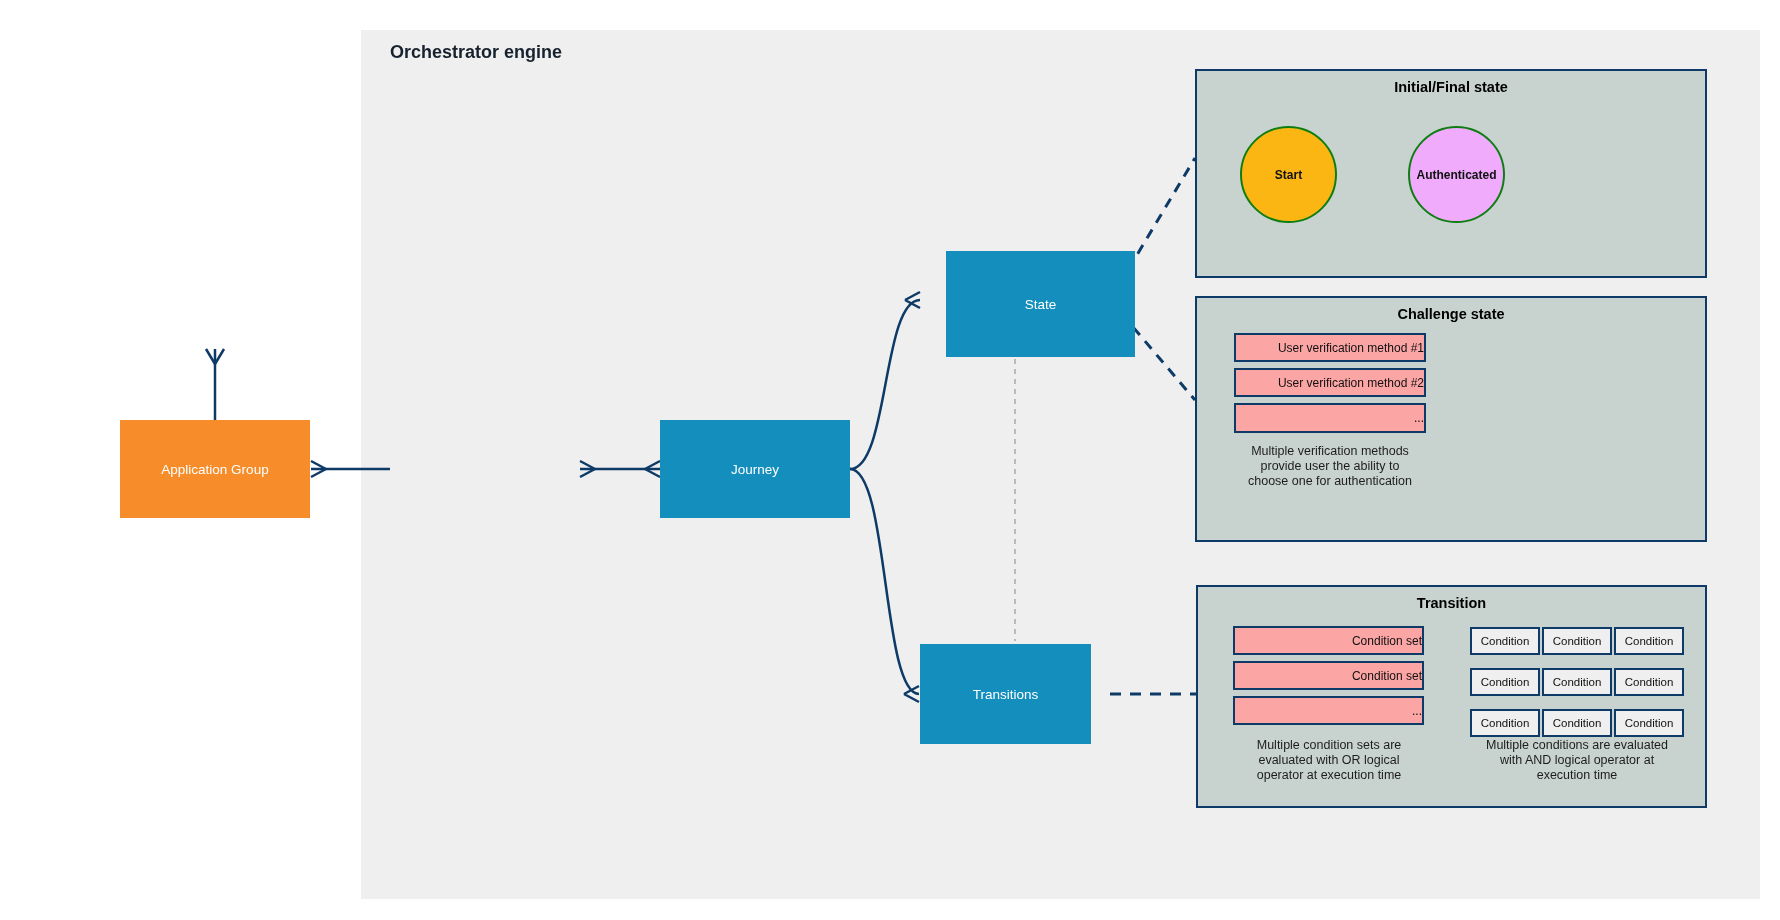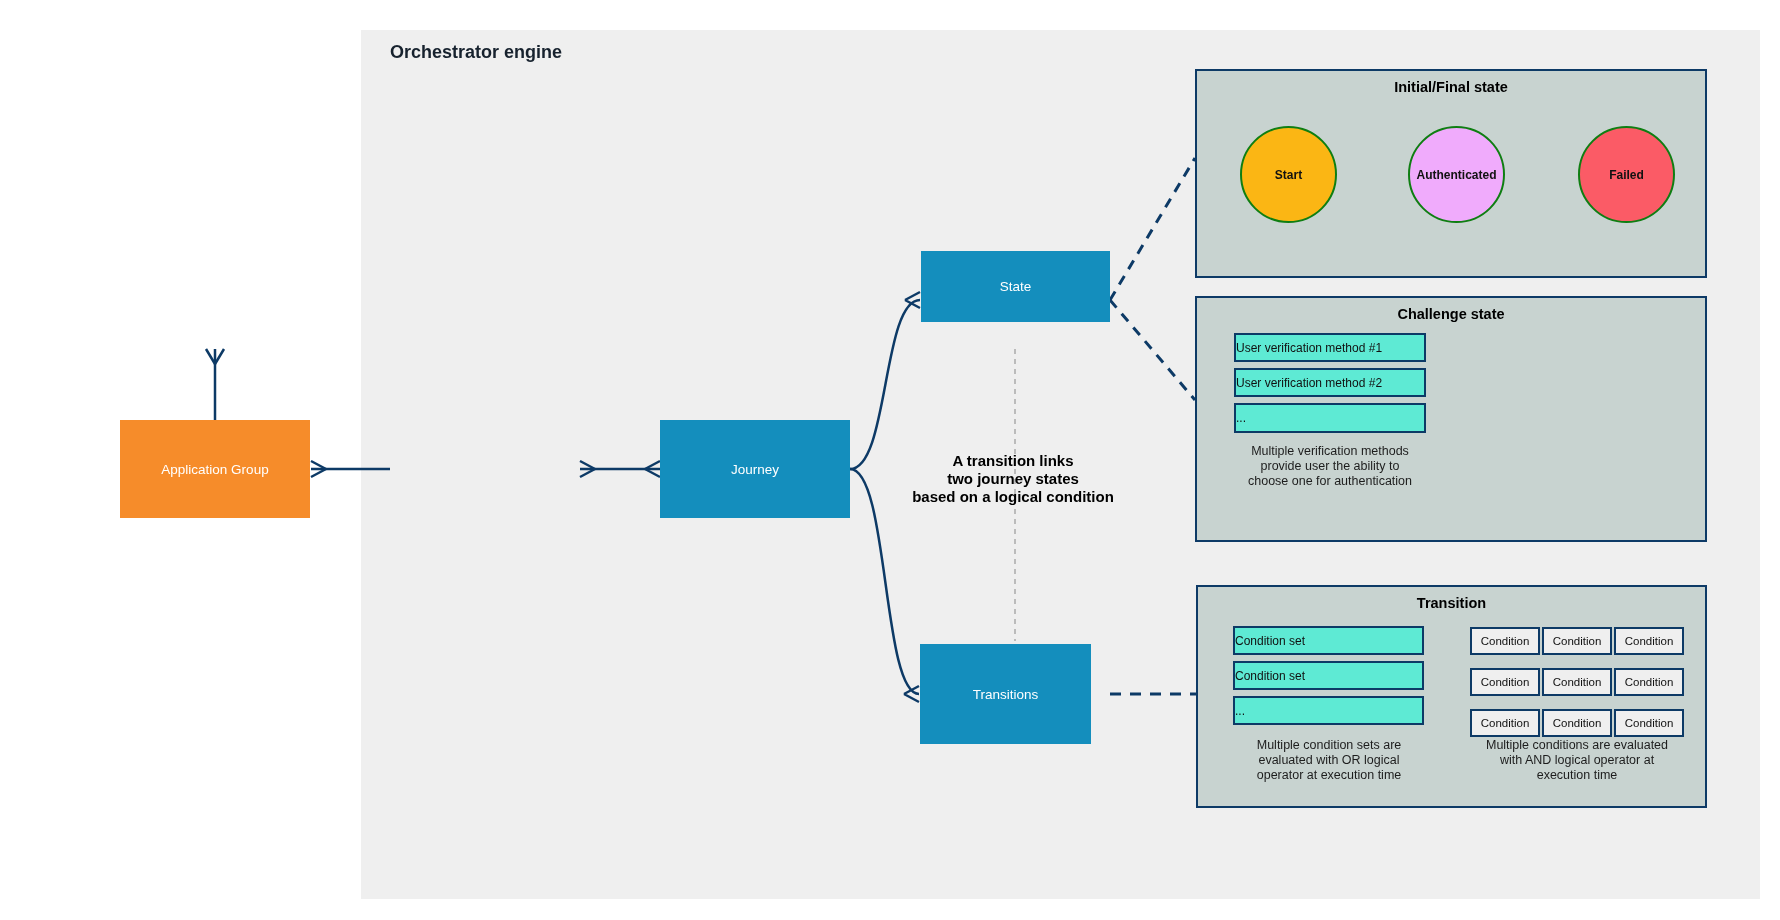--- a/index.html
+++ b/index.html
@@ -17,22 +17,22 @@
   .panel{position:absolute;background:#c8d3d0;border:2.5px solid #0d3a66;box-sizing:border-box;}
   .panel-title{position:absolute;left:0;right:0;top:8px;text-align:center;font-size:14.5px;font-weight:bold;color:#000000;}
 
   .circle{position:absolute;width:97px;height:97px;border-radius:50%;border:2.5px solid #0f7e12;
           box-sizing:border-box;display:flex;align-items:center;justify-content:center;
           font-size:12px;font-weight:bold;color:#111111;}
   .c-start{background:#fbb614;}
   .c-auth{background:#f0abfc;}
   .c-failed{background:#fb5b66;}
 
-  .inner-box{position:absolute;background:#5eead4;border:2px solid #0d3a66;box-sizing:border-box;
-             display:flex;align-items:center;justify-content:flex-start;font-size:12px;color:#111111;}
+  .inner-box{position:absolute;background:#fca5a5;border:2px solid #0d3a66;box-sizing:border-box;
+             display:flex;align-items:center;justify-content:flex-end;font-size:12px;color:#111111;}
   .caption{position:absolute;text-align:center;font-size:12.5px;line-height:15px;color:#1d1d1d;}
 
   .cond-cell{background:#efefef;border:2px solid #0d3a66;box-sizing:border-box;
              display:flex;align-items:center;justify-content:center;font-size:11.5px;color:#111111;}
   .cond-grid{position:absolute;left:272px;top:40px;display:grid;
              grid-template-columns:70px 70px 70px;grid-auto-rows:28px;gap:13px 2px;}
 
   .annotation{position:absolute;left:863px;top:452px;width:300px;text-align:center;
               font-size:15px;font-weight:bold;color:#000000;line-height:18px;}
 </style>
@@ -70,43 +70,35 @@
 
     <line x1="1015" y1="349" x2="1015" y2="641" stroke="#b5b5b5" stroke-width="1.8" stroke-dasharray="5 5"></line>
   </svg>
 
   <div class="node orange" style="left:120px;top:420px;width:190px;height:98px;">
     <span>Application Group</span>
   </div>
   <div class="node blue" style="left:660px;top:420px;width:190px;height:98px;">
     <span>Journey</span>
   </div>
-  <div class="node blue" style="left:921px;top:251px;width:189px;height:71px;">
+  <div class="node blue" style="left:946px;top:251px;width:189px;height:106px;">
     <span>State</span>
   </div>
   <div class="node blue" style="left:920px;top:644px;width:171px;height:100px;">
     <span>Transitions</span>
   </div>
 
-  <div class="annotation">
-    <div>A transition links</div>
-    <div>two journey states</div>
-    <div>based on a logical condition</div>
-  </div>
 
   <div class="panel" style="left:1195px;top:69px;width:512px;height:209px;">
     <div class="panel-title">Initial/Final state</div>
     <div class="circle c-start" style="left:43px;top:55px;">
       <span>Start</span>
     </div>
     <div class="circle c-auth" style="left:211px;top:55px;">
       <span>Authenticated</span>
-    </div>
-    <div class="circle c-failed" style="left:381px;top:55px;">
-      <span>Failed</span>
     </div>
   </div>
 
   <div class="panel" style="left:1195px;top:296px;width:512px;height:246px;">
     <div class="panel-title">Challenge state</div>
     <div class="inner-box" style="left:37px;top:35px;width:192px;height:29px;">
       <span>User verification method #1</span>
     </div>
     <div class="inner-box" style="left:37px;top:70px;width:192px;height:29px;">
       <span>User verification method #2</span>

